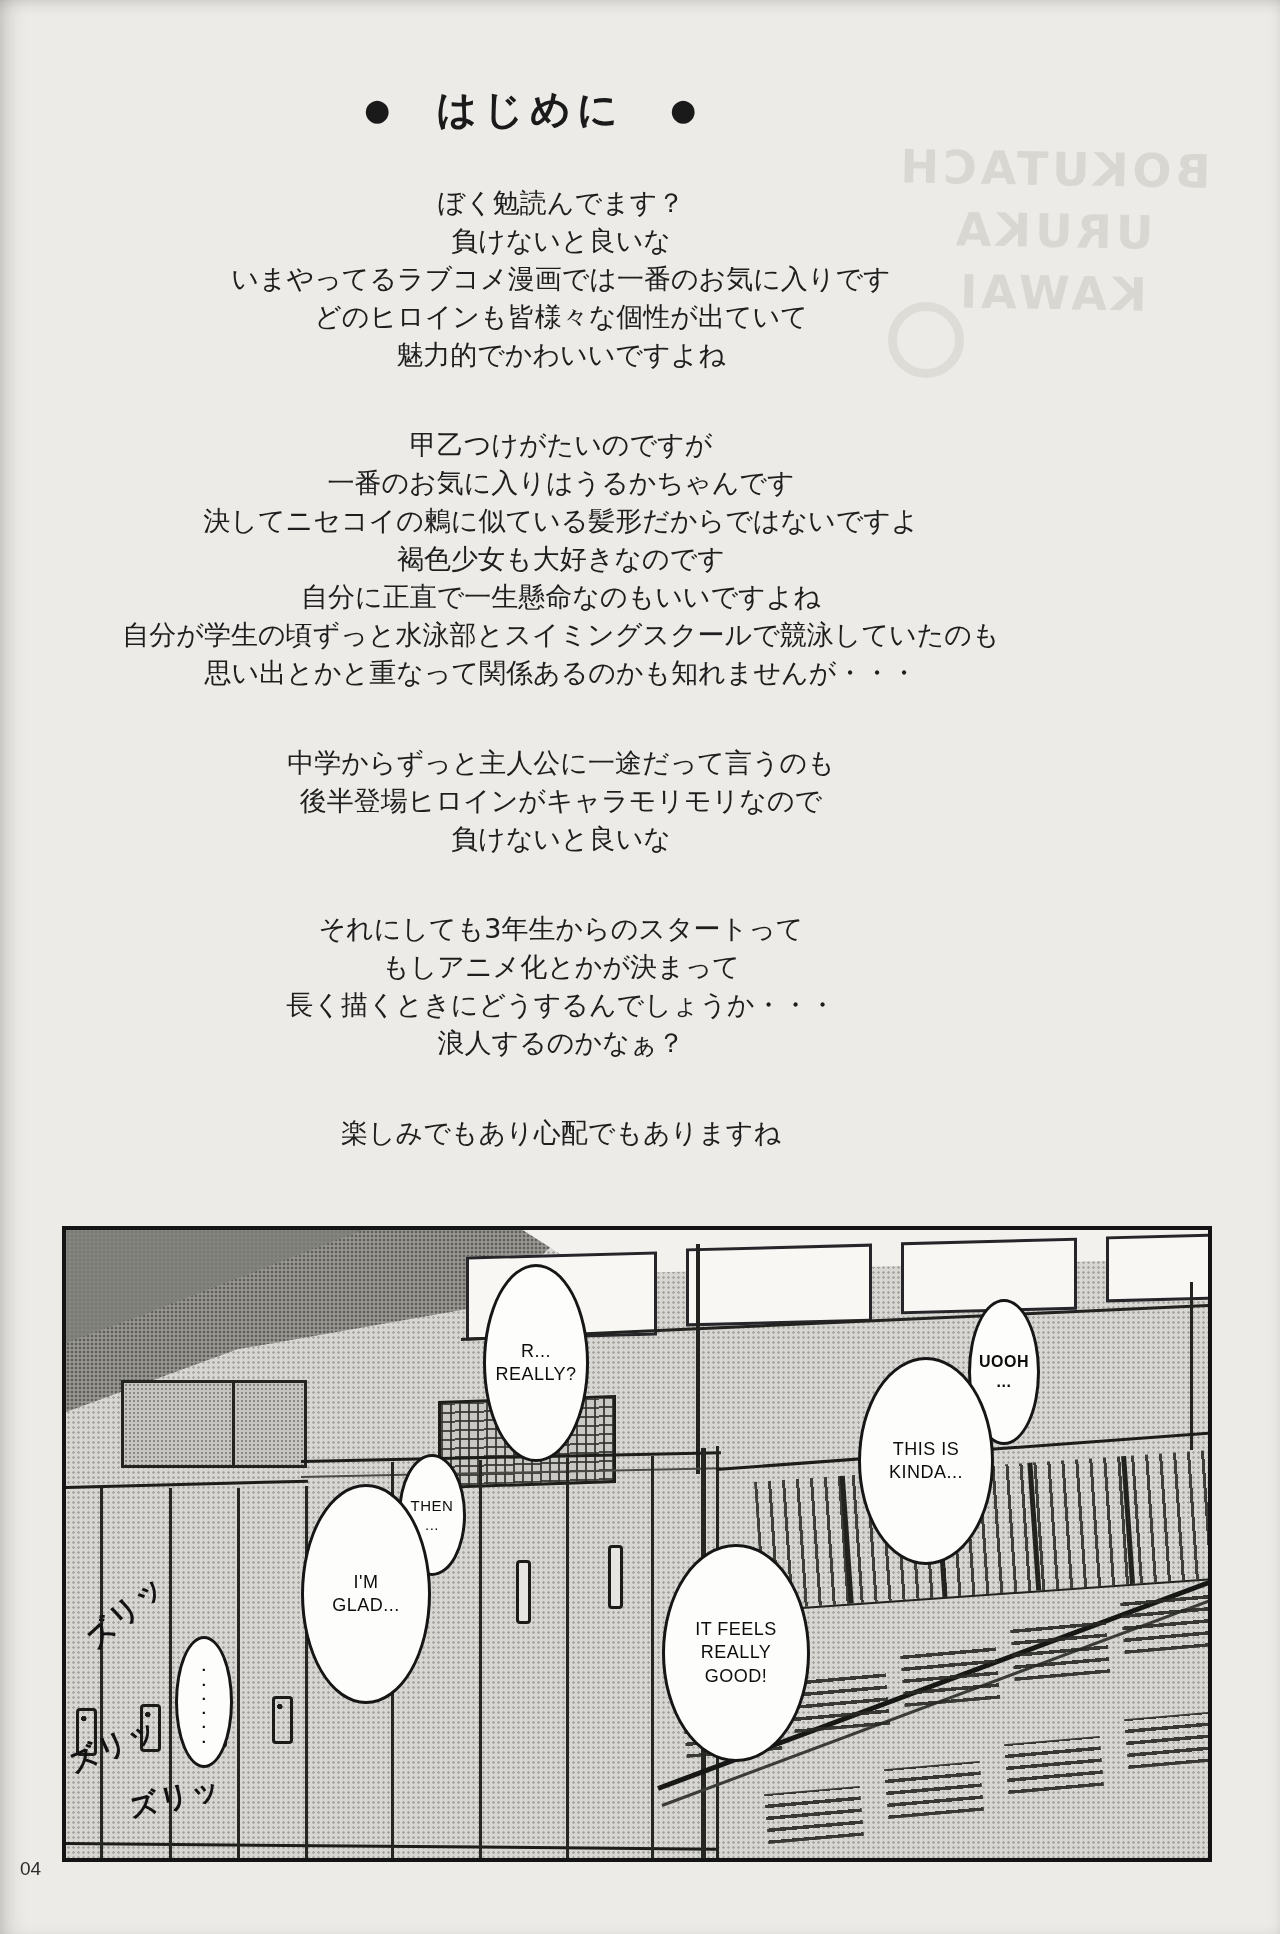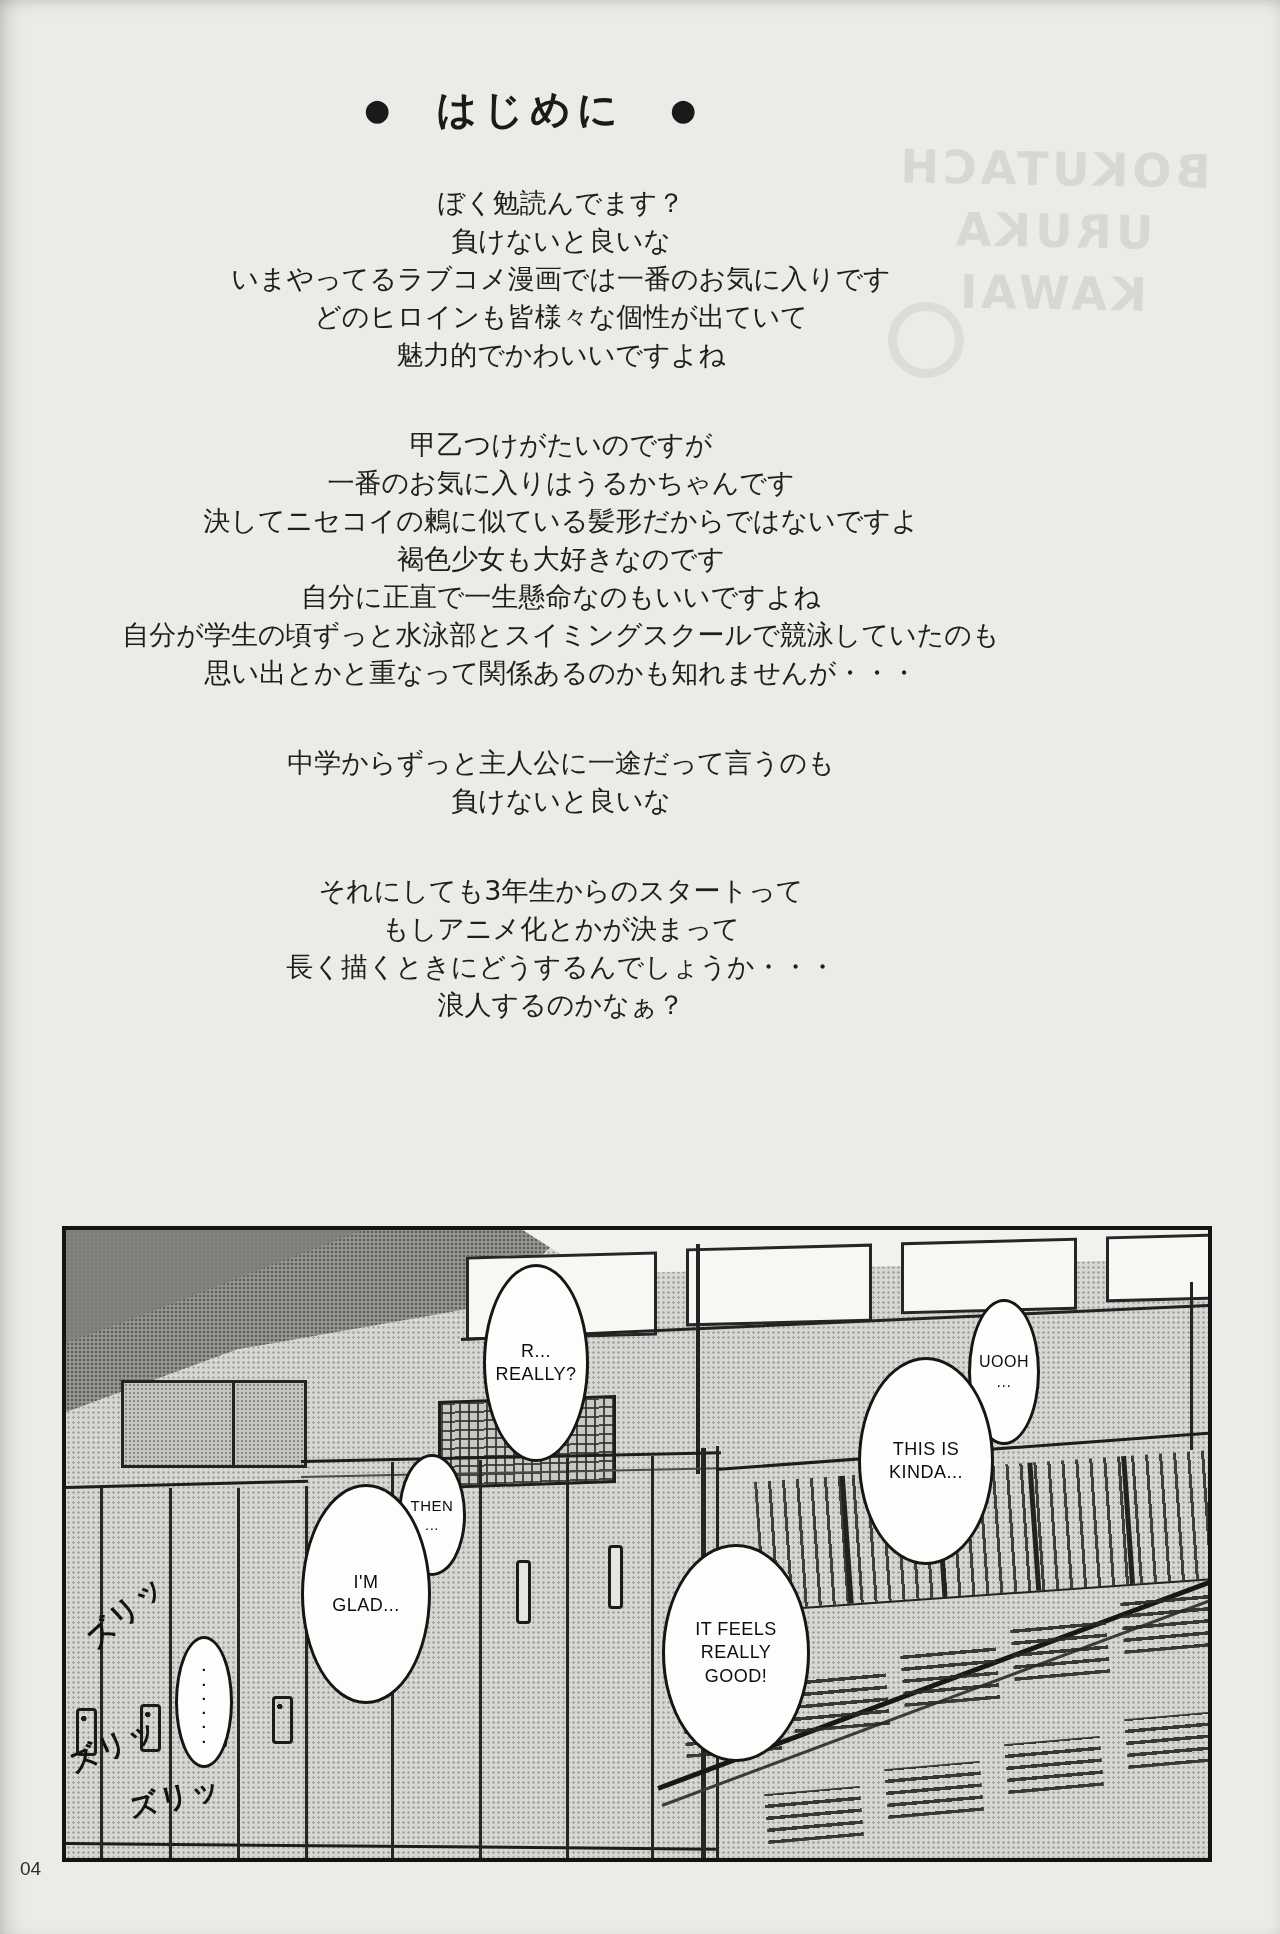--- a/index.html
+++ b/index.html
@@ -158,21 +158,21 @@
 
   
   .bubble {
     background:#fdfdfb; border:3px solid #161616; border-radius:50%;
     display:flex; align-items:center; justify-content:center;
     text-align:center; white-space:pre-line;
     font-family:"Liberation Sans", sans-serif; font-size:17px; line-height:1.28;
     color:#0d0d0d; z-index:5; letter-spacing:.5px;
   }
   .b-really { left:417px; top:34px;  width:100px; height:192px; font-size:18px; }
-  .b-uooh   { left:902px; top:69px;  width:66px;  height:140px; font-size:16px; }
+  .b-uooh   { left:902px; top:69px;  width:66px;  height:140px; font-size:16px;font-weight:bold; }
   .b-kinda  { left:792px; top:127px; width:130px; height:202px; font-size:18px; }
   .b-then   { left:332px; top:224px; width:62px;  height:116px; font-size:15px; }
   .b-glad   { left:235px; top:254px; width:124px; height:214px; font-size:18px; }
   .b-dots   { left:109px; top:406px; width:52px;  height:126px; font-size:15px; line-height:.95; font-weight:bold; }
   .b-feels  { left:596px; top:314px; width:142px; height:212px; font-size:18px;text-align:center; }
 
   
   .sfx {
     z-index:6; font-weight:bold; font-size:29px; color:#121212;
     font-family:"DejaVu Sans", sans-serif; letter-spacing:2px;
@@ -216,27 +216,31 @@
       <span class="jl">甲乙つけがたいのですが</span>
       <span class="jl">一番のお気に入りはうるかちゃんです</span>
       <span class="jl">決してニセコイの鶫に似ている髪形だからではないですよ</span>
       <span class="jl">褐色少女も大好きなのです</span>
       <span class="jl">自分に正直で一生懸命なのもいいですよね</span>
       <span class="jl">自分が学生の頃ずっと水泳部とスイミングスクールで競泳していたのも</span>
       <span class="jl">思い出とかと重なって関係あるのかも知れませんが・・・</span>
     </p>
     <p class="para">
       <span class="jl">中学からずっと主人公に一途だって言うのも</span>
+      <span class="jl">後半登場ヒロインがキャラモリモリなので</span>
       <span class="jl">負けないと良いな</span>
     </p>
     <p class="para">
       <span class="jl">それにしても3年生からのスタートって</span>
       <span class="jl">もしアニメ化とかが決まって</span>
       <span class="jl">長く描くときにどうするんでしょうか・・・</span>
       <span class="jl">浪人するのかなぁ？</span>
+    </p>
+    <p class="para">
+      <span class="jl">楽しみでもあり心配でもありますね</span>
     </p>
   </div>
 
   <div class="panel">
     <div class="ceiling"></div>
     <div class="ceiling-deep"></div>
     <div class="top-white"></div>
 
     <div class="window w1"></div>
     <div class="window w2"></div>

